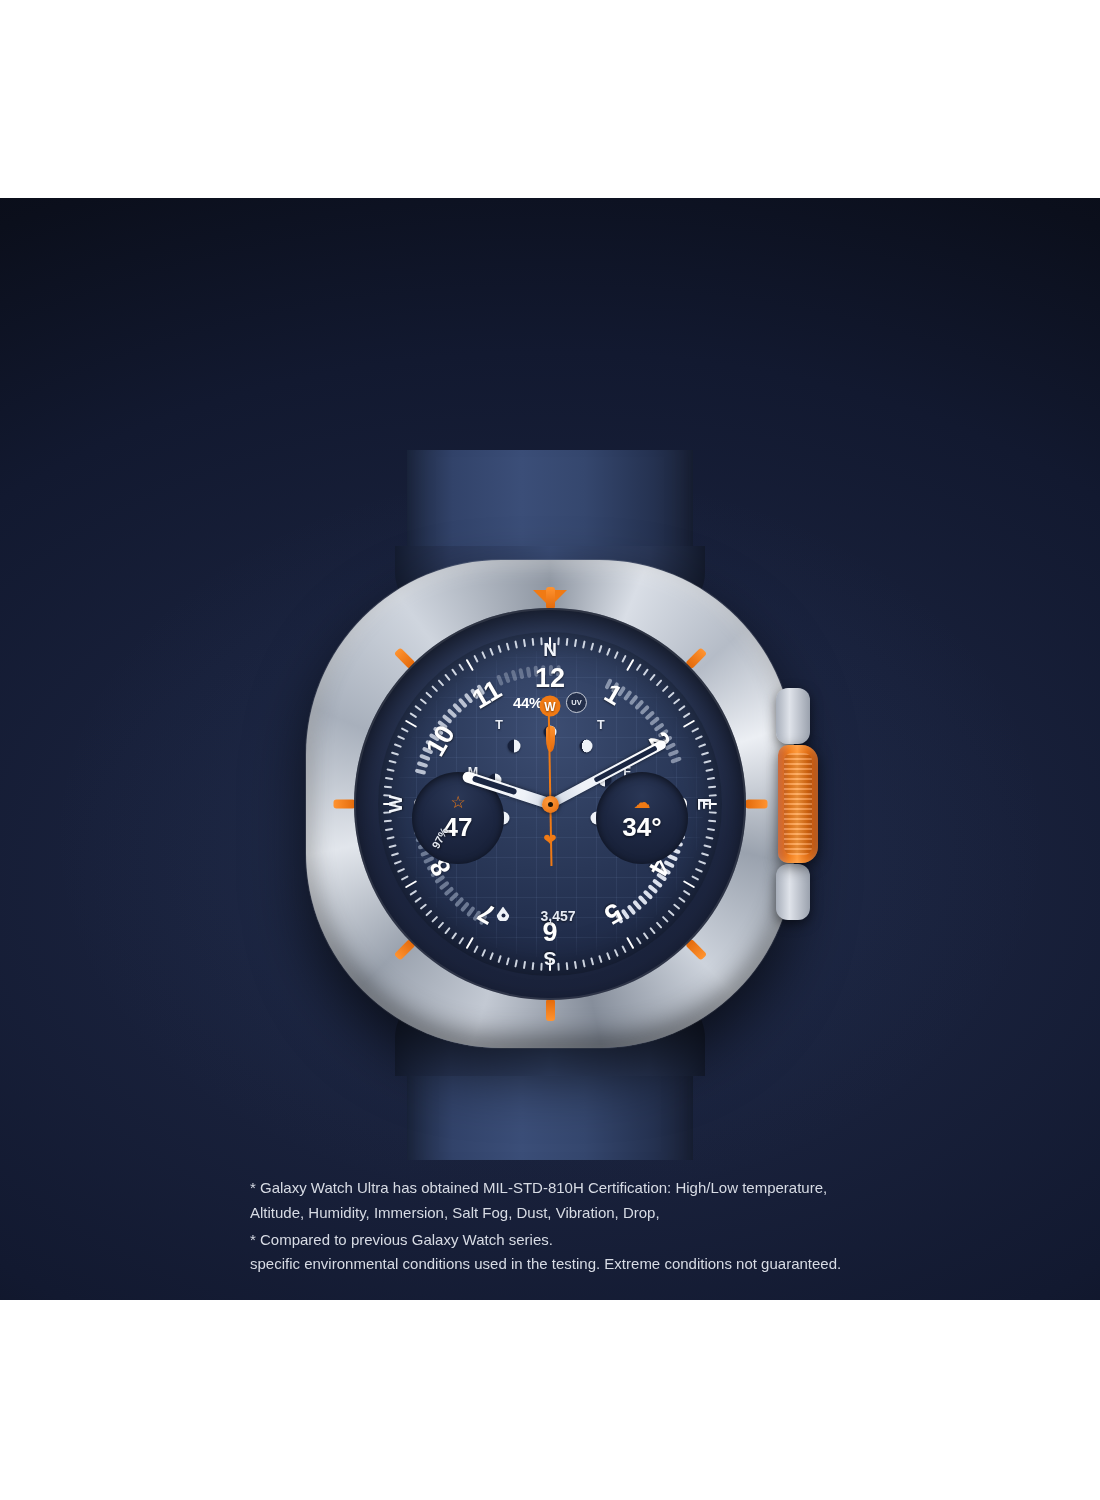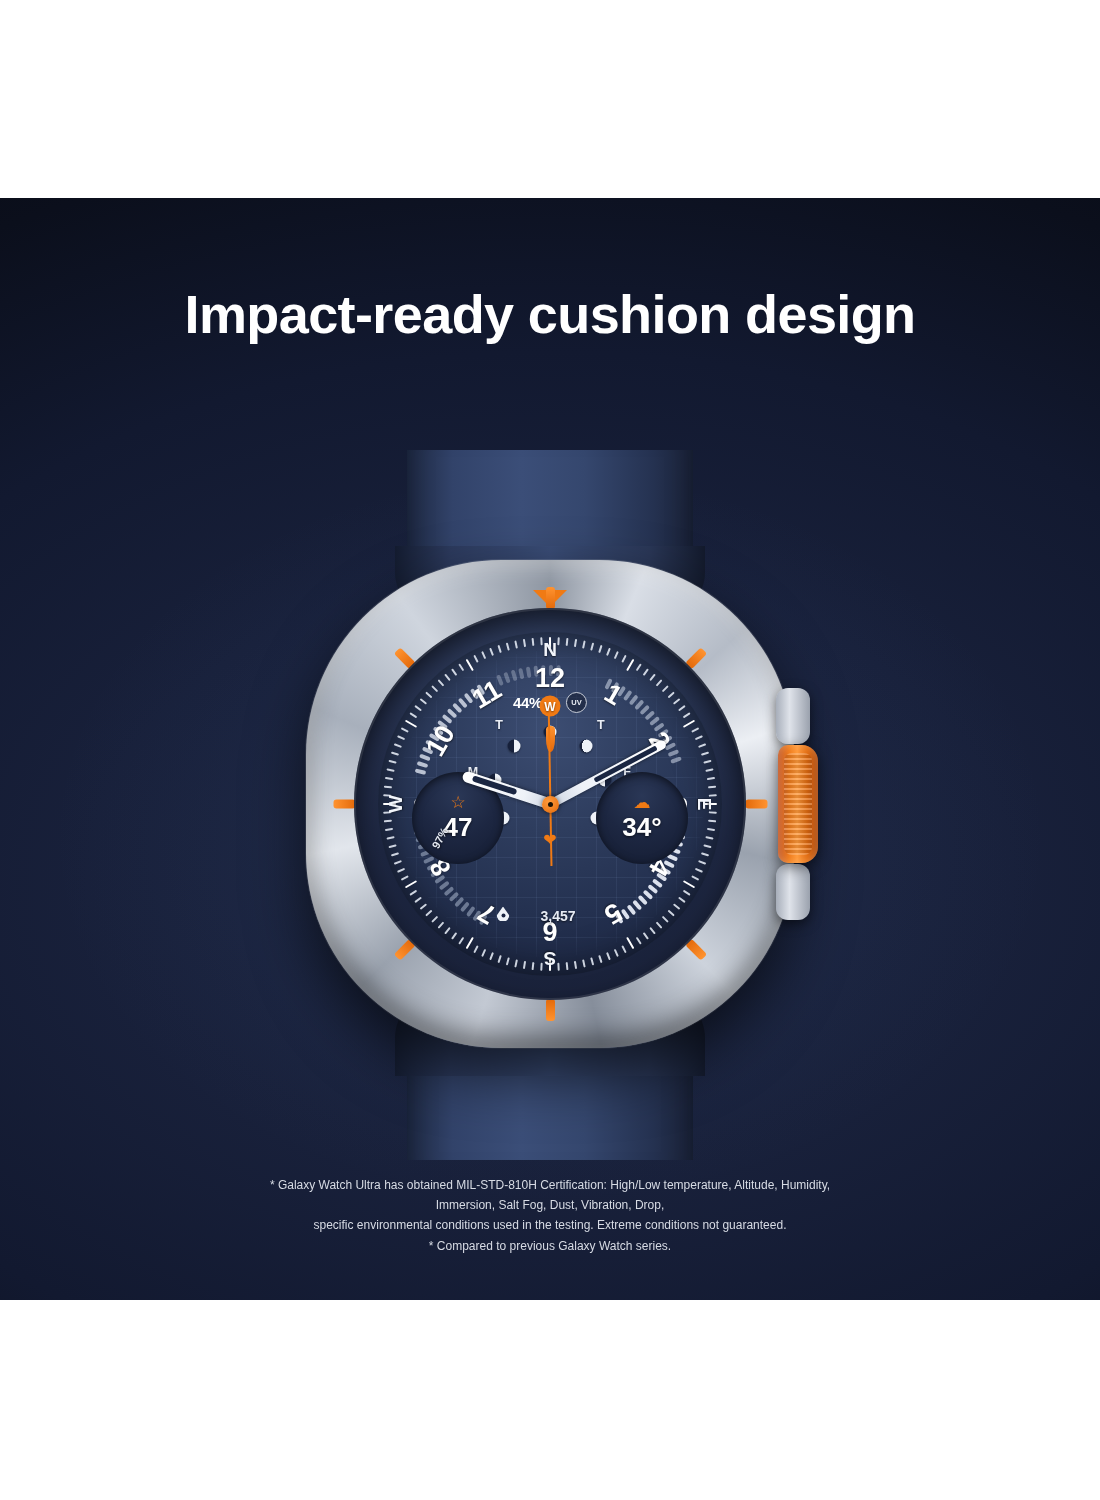--- a/index.html
+++ b/index.html
@@ -29,21 +29,21 @@
     letter-spacing:.2px;direction:rtl;
   }
   .head-en{
     margin-top:9px;font-size:54px;line-height:1.1;color:#ffffff;font-weight:700;
     letter-spacing:-.6px;
   }
 
   
   .foot{
     position:absolute;left:50%;transform:translateX(-50%);top:978px;width:600px;
-    text-align:center;color:#d7dbe4;font-size:12px;line-height:1.65;font-weight:400;
+    color:#d7dbe4;font-size:15px;line-height:1.65;font-weight:400;
   }
   .foot p{margin:0;}
 
   
   .watch-wrap{
     position:absolute;left:50%;top:256px;transform:translateX(-50%);
     width:520px;height:700px;
   }
 
   
@@ -285,21 +285,20 @@
 </style>
 </head>
 <body>
 
 <div class="page">
 
   <div class="panel">
     <div class="panel-glow"></div>
 
     <div class="heads">
-      <div class="head-en">Impact-ready cushion design</div>
     </div>
 
     <div class="watch-wrap">
 
       <div class="strap strap-top"></div>
       <div class="strap strap-bot"></div>
 
       <div class="case">
         <div class="guard guard-top"></div>
         <div class="guard guard-bot"></div>
@@ -990,17 +989,17 @@
           <div class="hand hand-m" style="transform:rotate(62deg);"></div>
           <div class="hand hand-s" style="transform:rotate(179deg);"></div>
           <div class="hand-s-heart" style="margin-top:28px;">❤</div>
           <div class="hub"></div>
         </div>
       </div>
     </div>
 
     <div class="foot" id="foot">
         <p>* Galaxy Watch Ultra has obtained MIL-STD-810H Certification: High/Low temperature, Altitude, Humidity, Immersion, Salt Fog, Dust, Vibration, Drop,</p>
+        <p style="margin-top: 2px;">* Compared to previous Galaxy Watch series.</p>
         <p>specific environmental conditions used in the testing. Extreme conditions not guaranteed.</p>
-        <p style="margin-top: 2px;">* Compared to previous Galaxy Watch series.</p>
       </div>
   </div>
 </div>
 
 </body></html>

